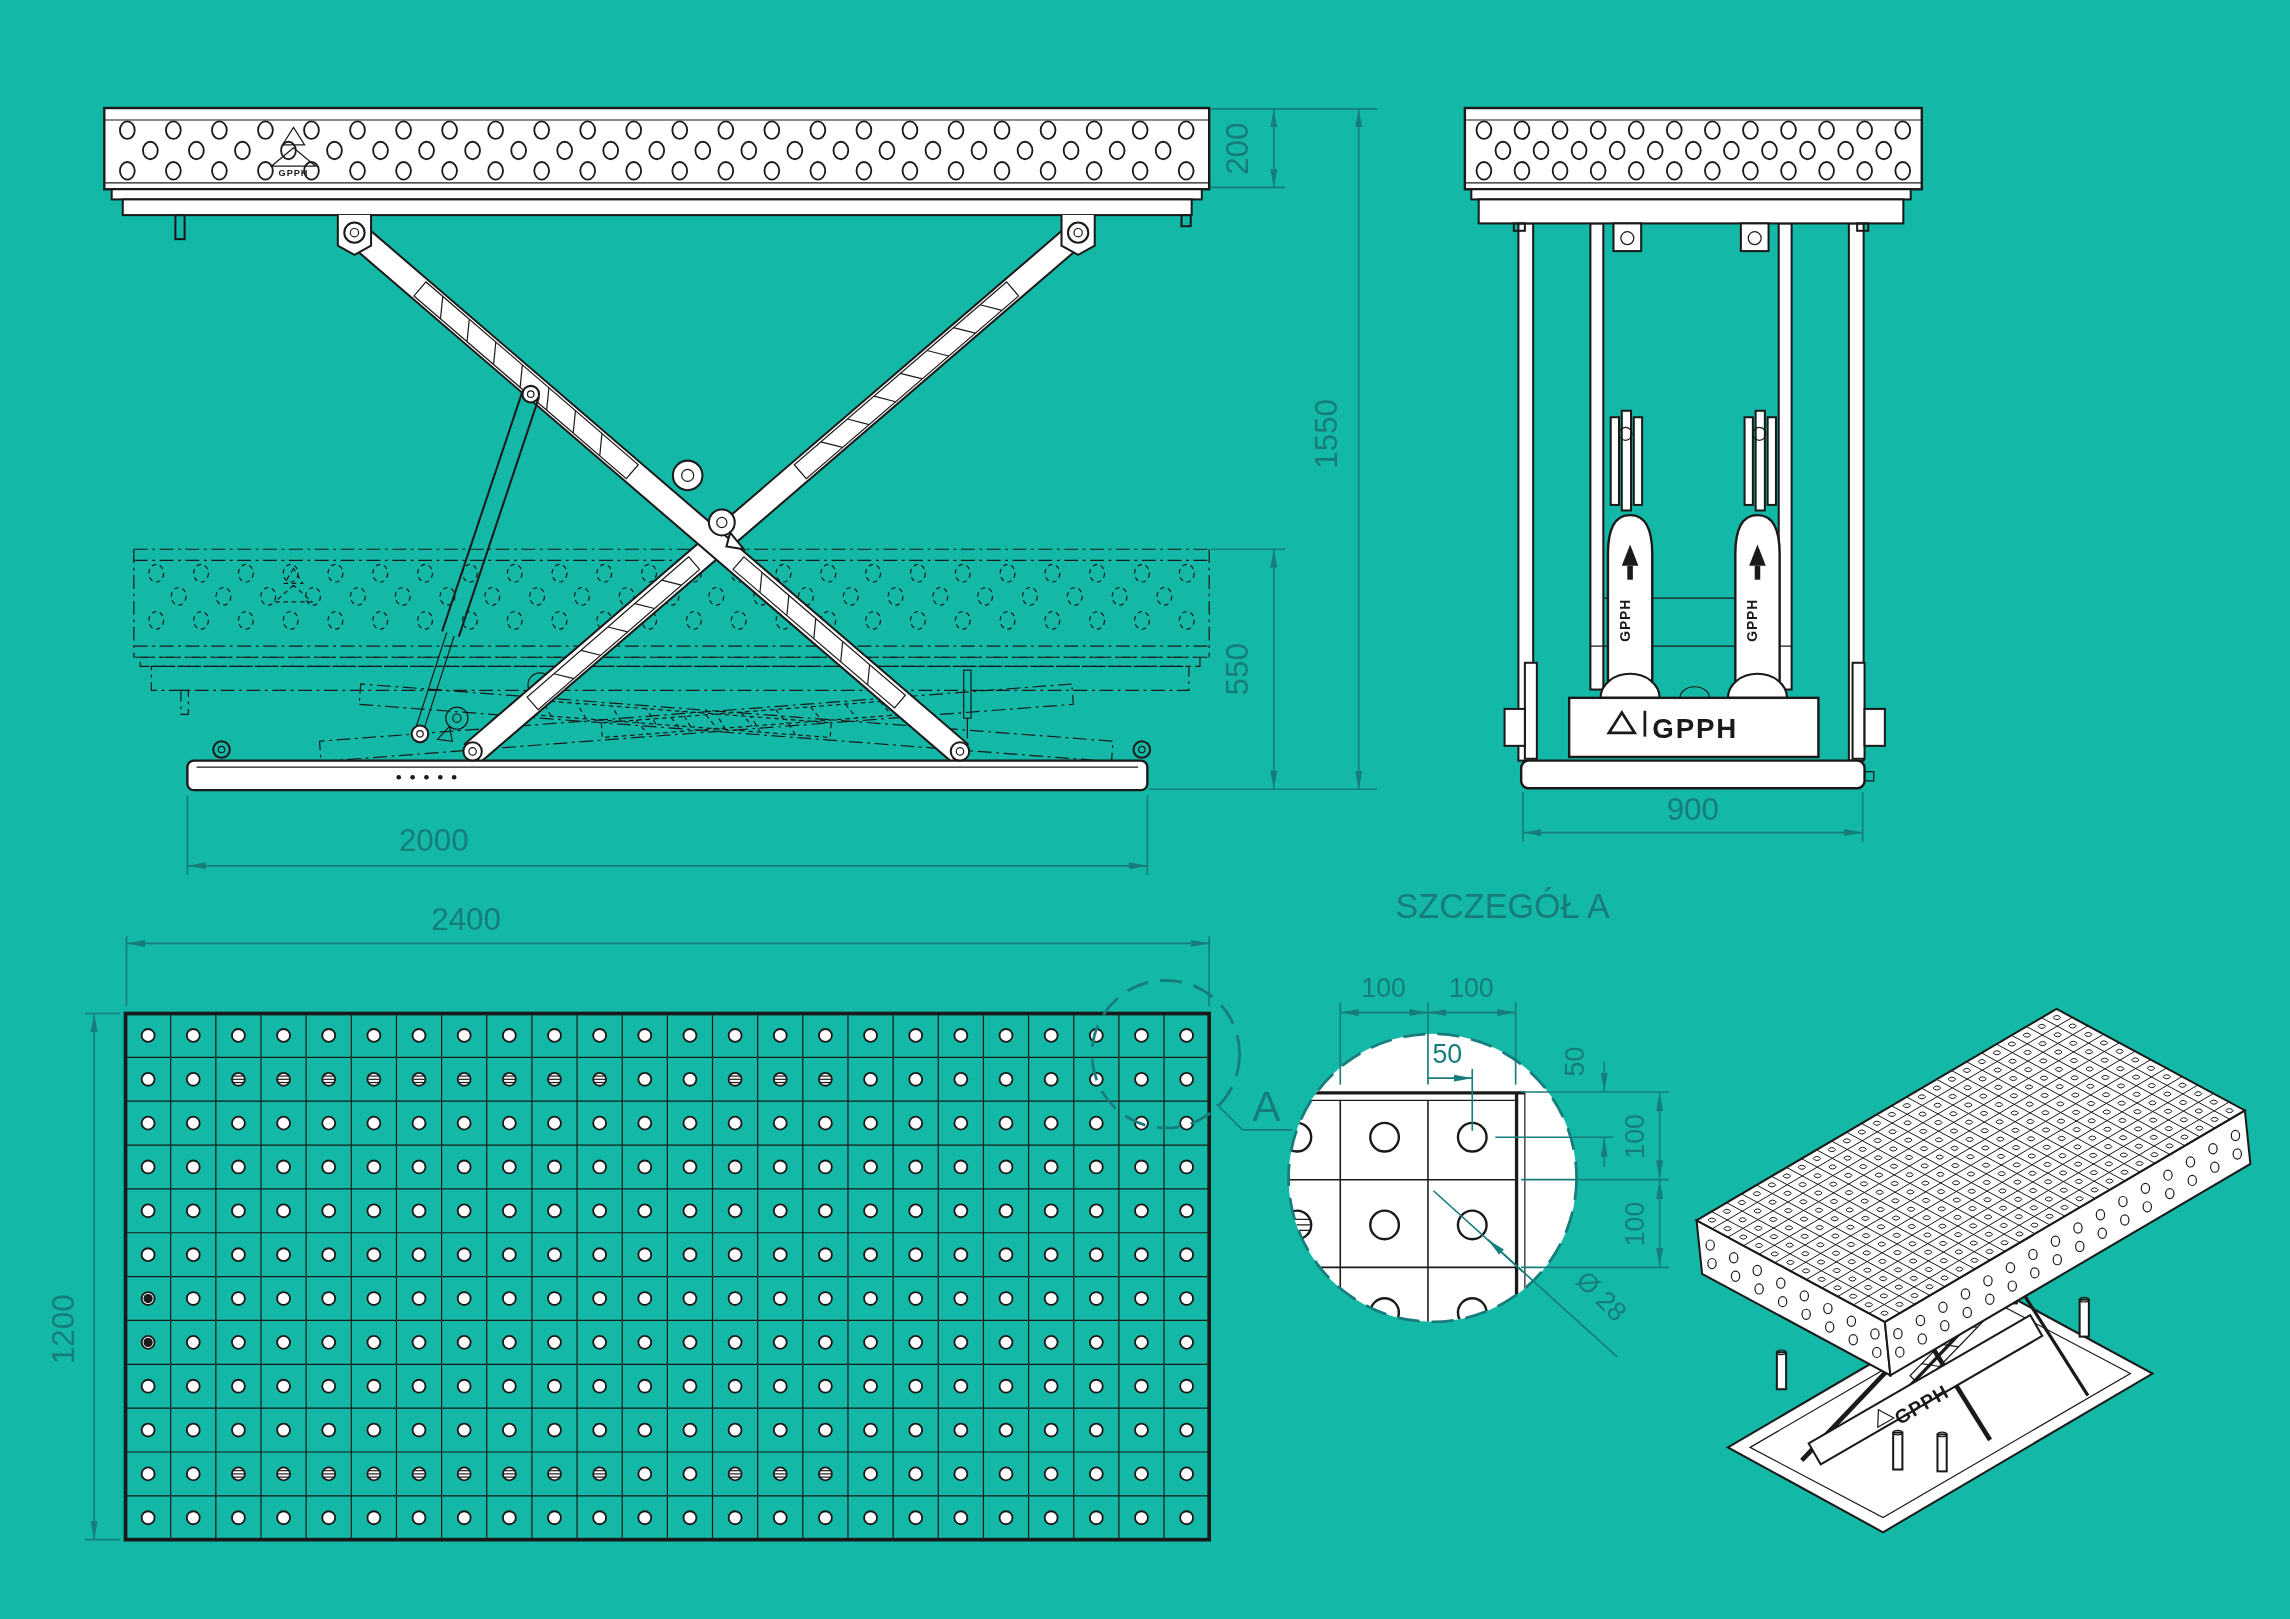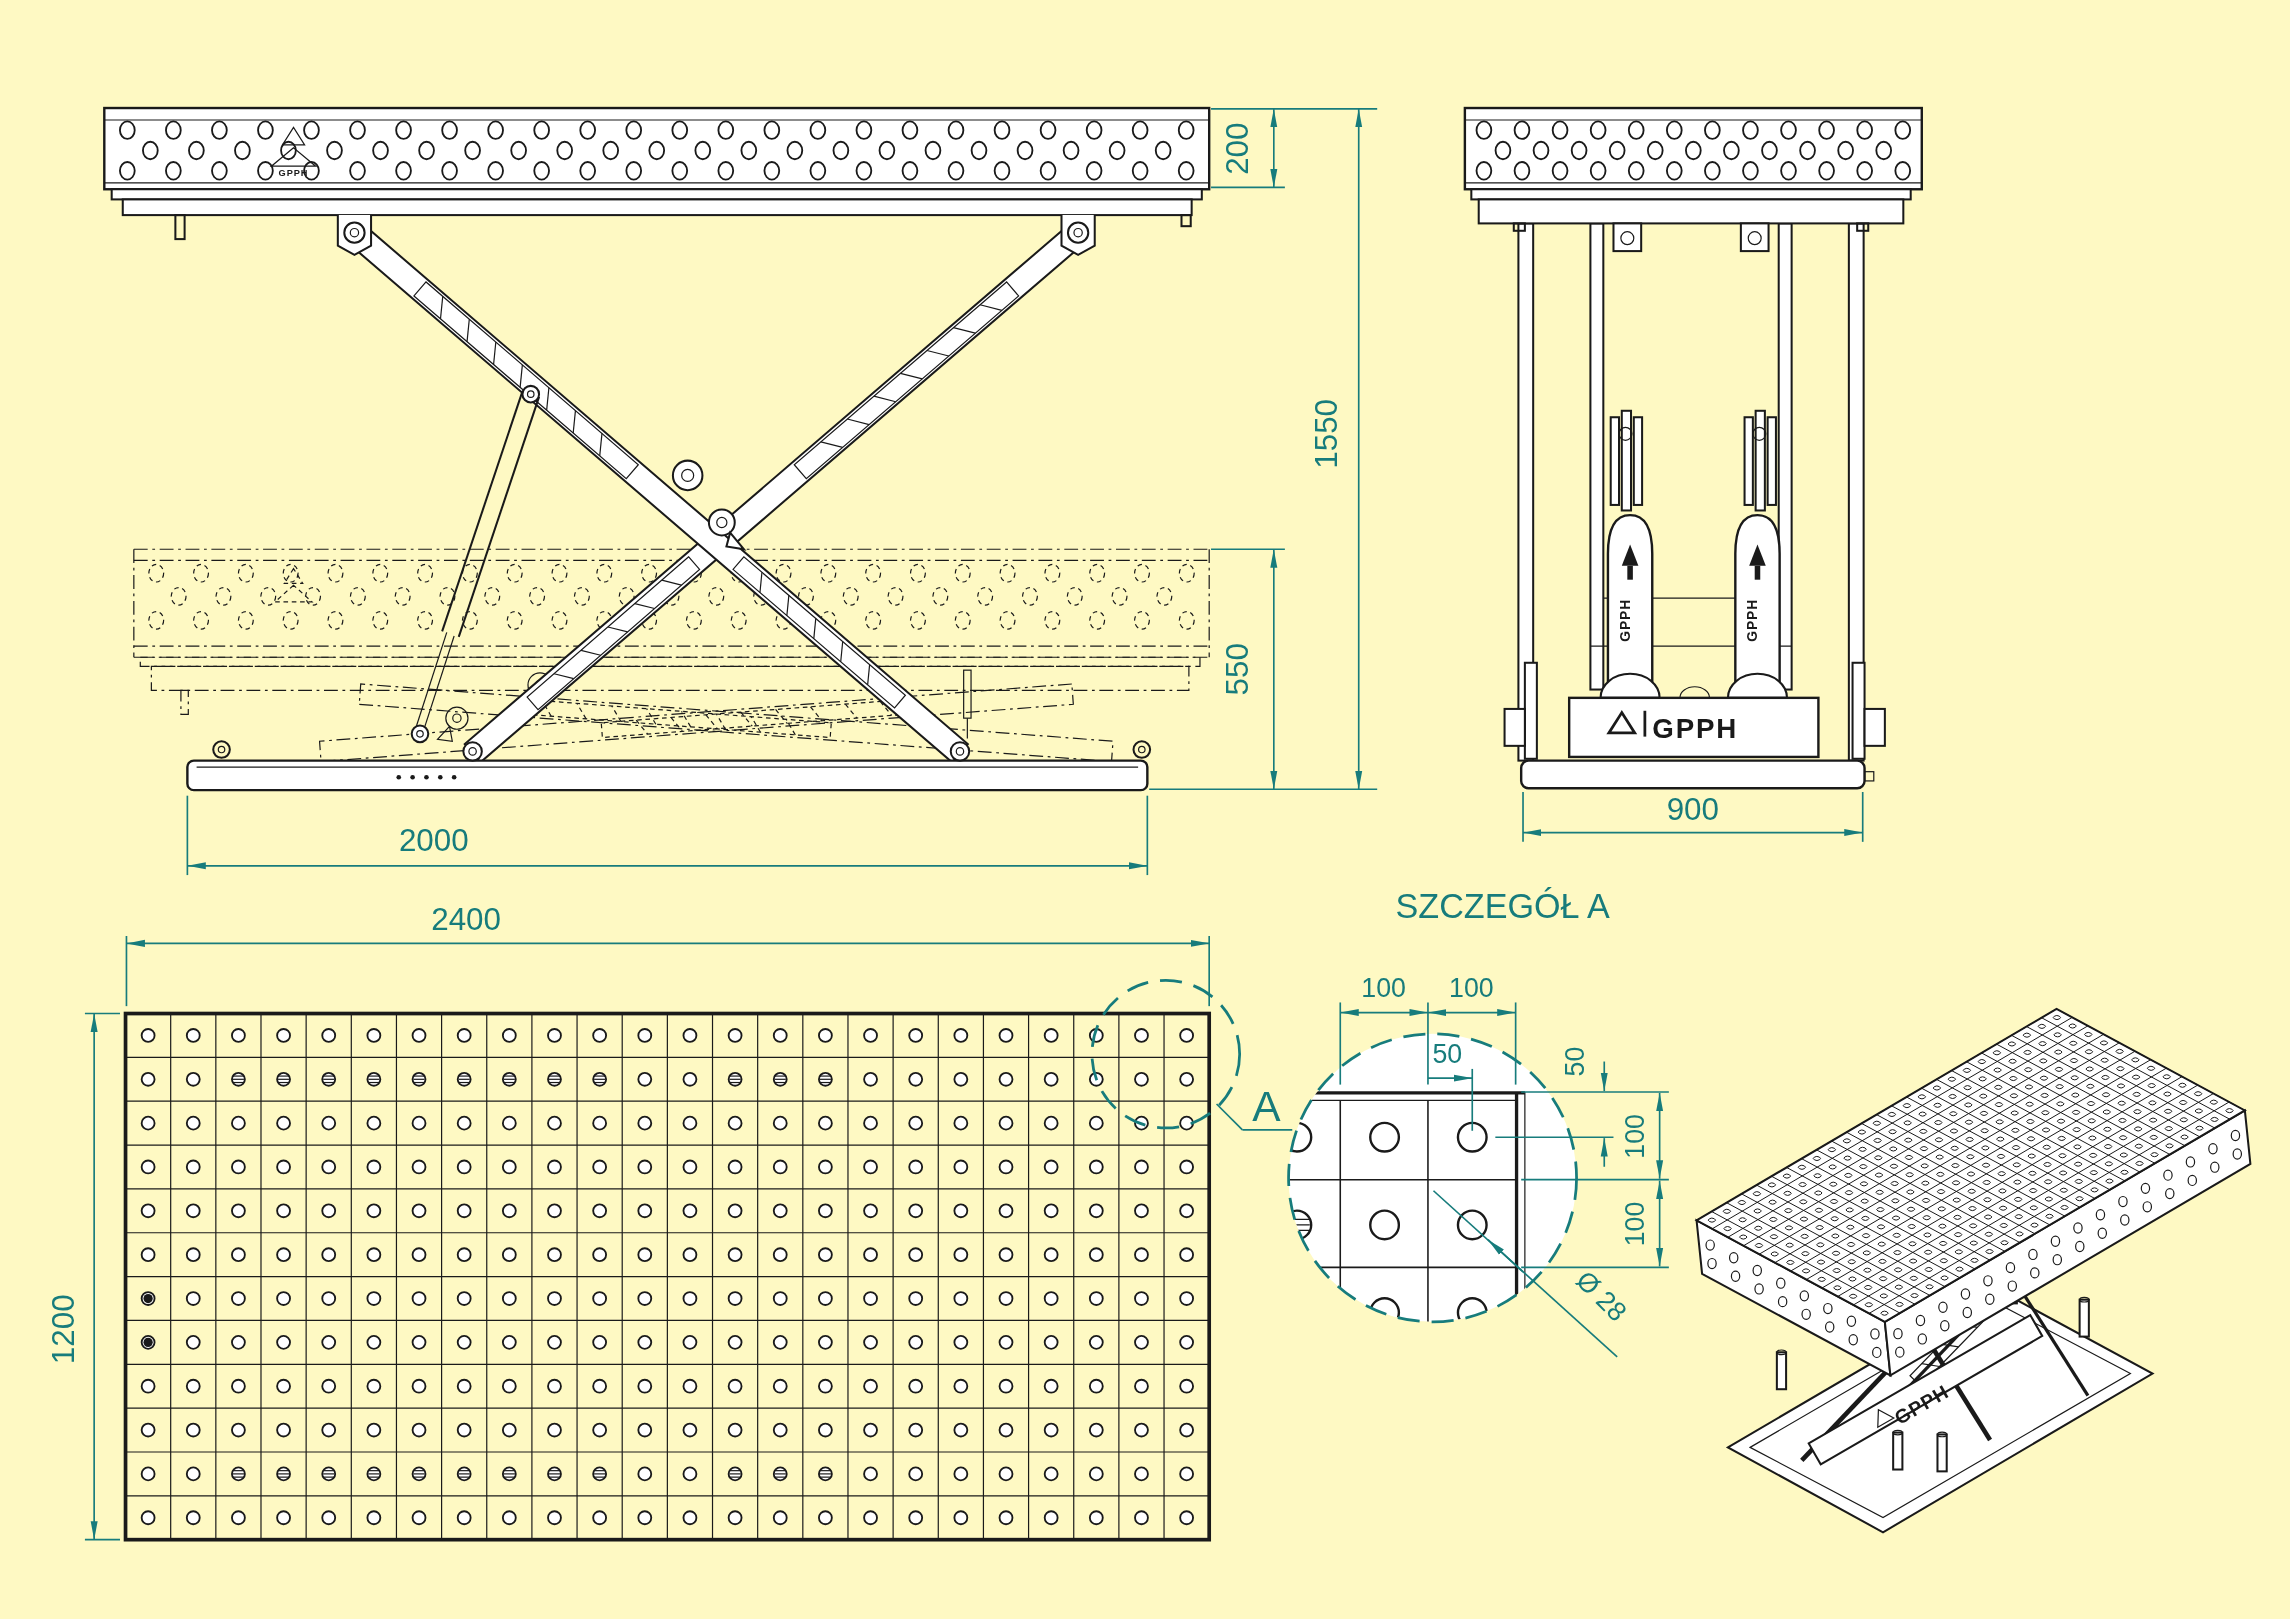--- a/index.html
+++ b/index.html
@@ -1,16 +1,16 @@
 <!DOCTYPE html>
 <html style="font-size:14.8px"><head>
 <meta charset="utf-8">
 <style>
   html,body{margin:0;padding:0;background:#fff}
-  #canvas{position:relative;width:2291px;height:1620px;background:#fef9c3;font-family:"Liberation Sans",sans-serif}
+  #canvas{position:relative;width:2291px;height:1620px;background:#14b8a6;font-family:"Liberation Sans",sans-serif}
   svg text{user-select:none}
   .ln{fill:none;stroke:#1a1a1a;stroke-width:2.2}
   .lnF{fill:#fff;stroke:#1a1a1a;stroke-width:2.2}
   .lnF25{fill:#fff;stroke:#1a1a1a;stroke-width:2.6}
   .thin1{fill:none;stroke:#1a1a1a;stroke-width:1.3}
   .med{fill:none;stroke:#1a1a1a;stroke-width:1.7}
   .thk{fill:none;stroke:#1a1a1a;stroke-width:4}
   .hole2{fill:#fff;stroke:#1a1a1a;stroke-width:2}
   .holeB{fill:#1a1a1a;stroke:none}
   .ph{stroke-dasharray:15 5 3 5}

